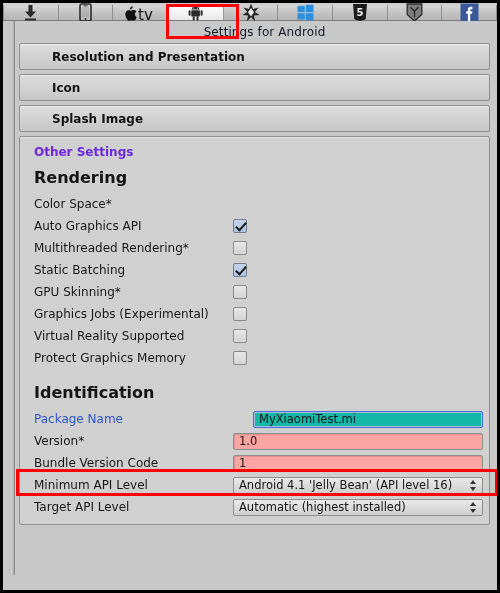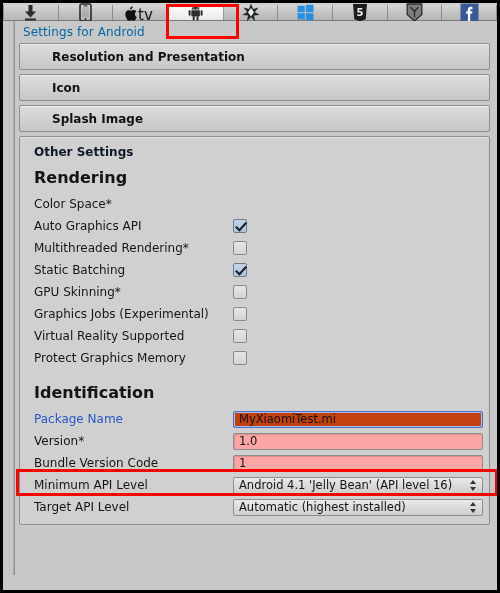--- a/index.html
+++ b/index.html
@@ -82,23 +82,24 @@
   .content {
     position: absolute;
     left: 12px;
     right: 3px;
     top: 0;
     bottom: 0;
   }
 
   .panel-title {
     font-size: 12px;
-    color: #0369a1;
-    padding: 4px 0 4px 8px;
+    color: #0f172a;
+    padding: 4px 0 4px 20px;
     letter-spacing: 0.1px;
+    text-align: center;
   }
 
   
   .foldout {
     height: 27px;
     margin: 0 4px 4px 4px;
     box-sizing: border-box;
     background: linear-gradient(to bottom, #dcdcdc 0%, #d2d2d2 50%, #c6c6c6 100%);
     border: 1px solid #8e8e8e;
     border-radius: 2px;
@@ -117,21 +118,21 @@
     box-sizing: border-box;
     background: #d0d0d0;
     border: 1px solid #8e8e8e;
     border-radius: 2px;
     padding: 8px 0 6px 0;
     box-shadow: inset 0 1px 0 #e6e6e6;
   }
   .box-title {
     font-size: 12px;
     font-weight: bold;
-    color: #0f172a;
+    color: #6d28d9;
     padding-left: 14px;
     margin-bottom: 9px;
   }
   .group-title {
     font-size: 16px;
     font-weight: bold;
     color: #141414;
     padding-left: 14px;
     margin: 0 0 6px 0;
   }
@@ -189,23 +190,24 @@
     display: flex;
     align-items: center;
     padding: 0 5px;
     font-size: 11.5px;
     color: #141414;
     box-shadow: inset 1px 1px 1px rgba(0,0,0,0.13);
     white-space: nowrap;
     overflow: hidden;
   }
   .field.focused {
-    background: #c2410c;
+    background: #14b8a6;
     border: 1px solid #4a6fd0;
     box-shadow: inset 0 0 0 1px #a8bcea;
+    margin-left: 20px;
   }
 
   .dropdown {
     flex: 1 1 auto;
     height: 17px;
     box-sizing: border-box;
     background: linear-gradient(to bottom, #eaeaea 0%, #dcdcdc 48%, #cfcfcf 100%);
     border: 1px solid #8e8e8e;
     border-radius: 2px;
     display: flex;

